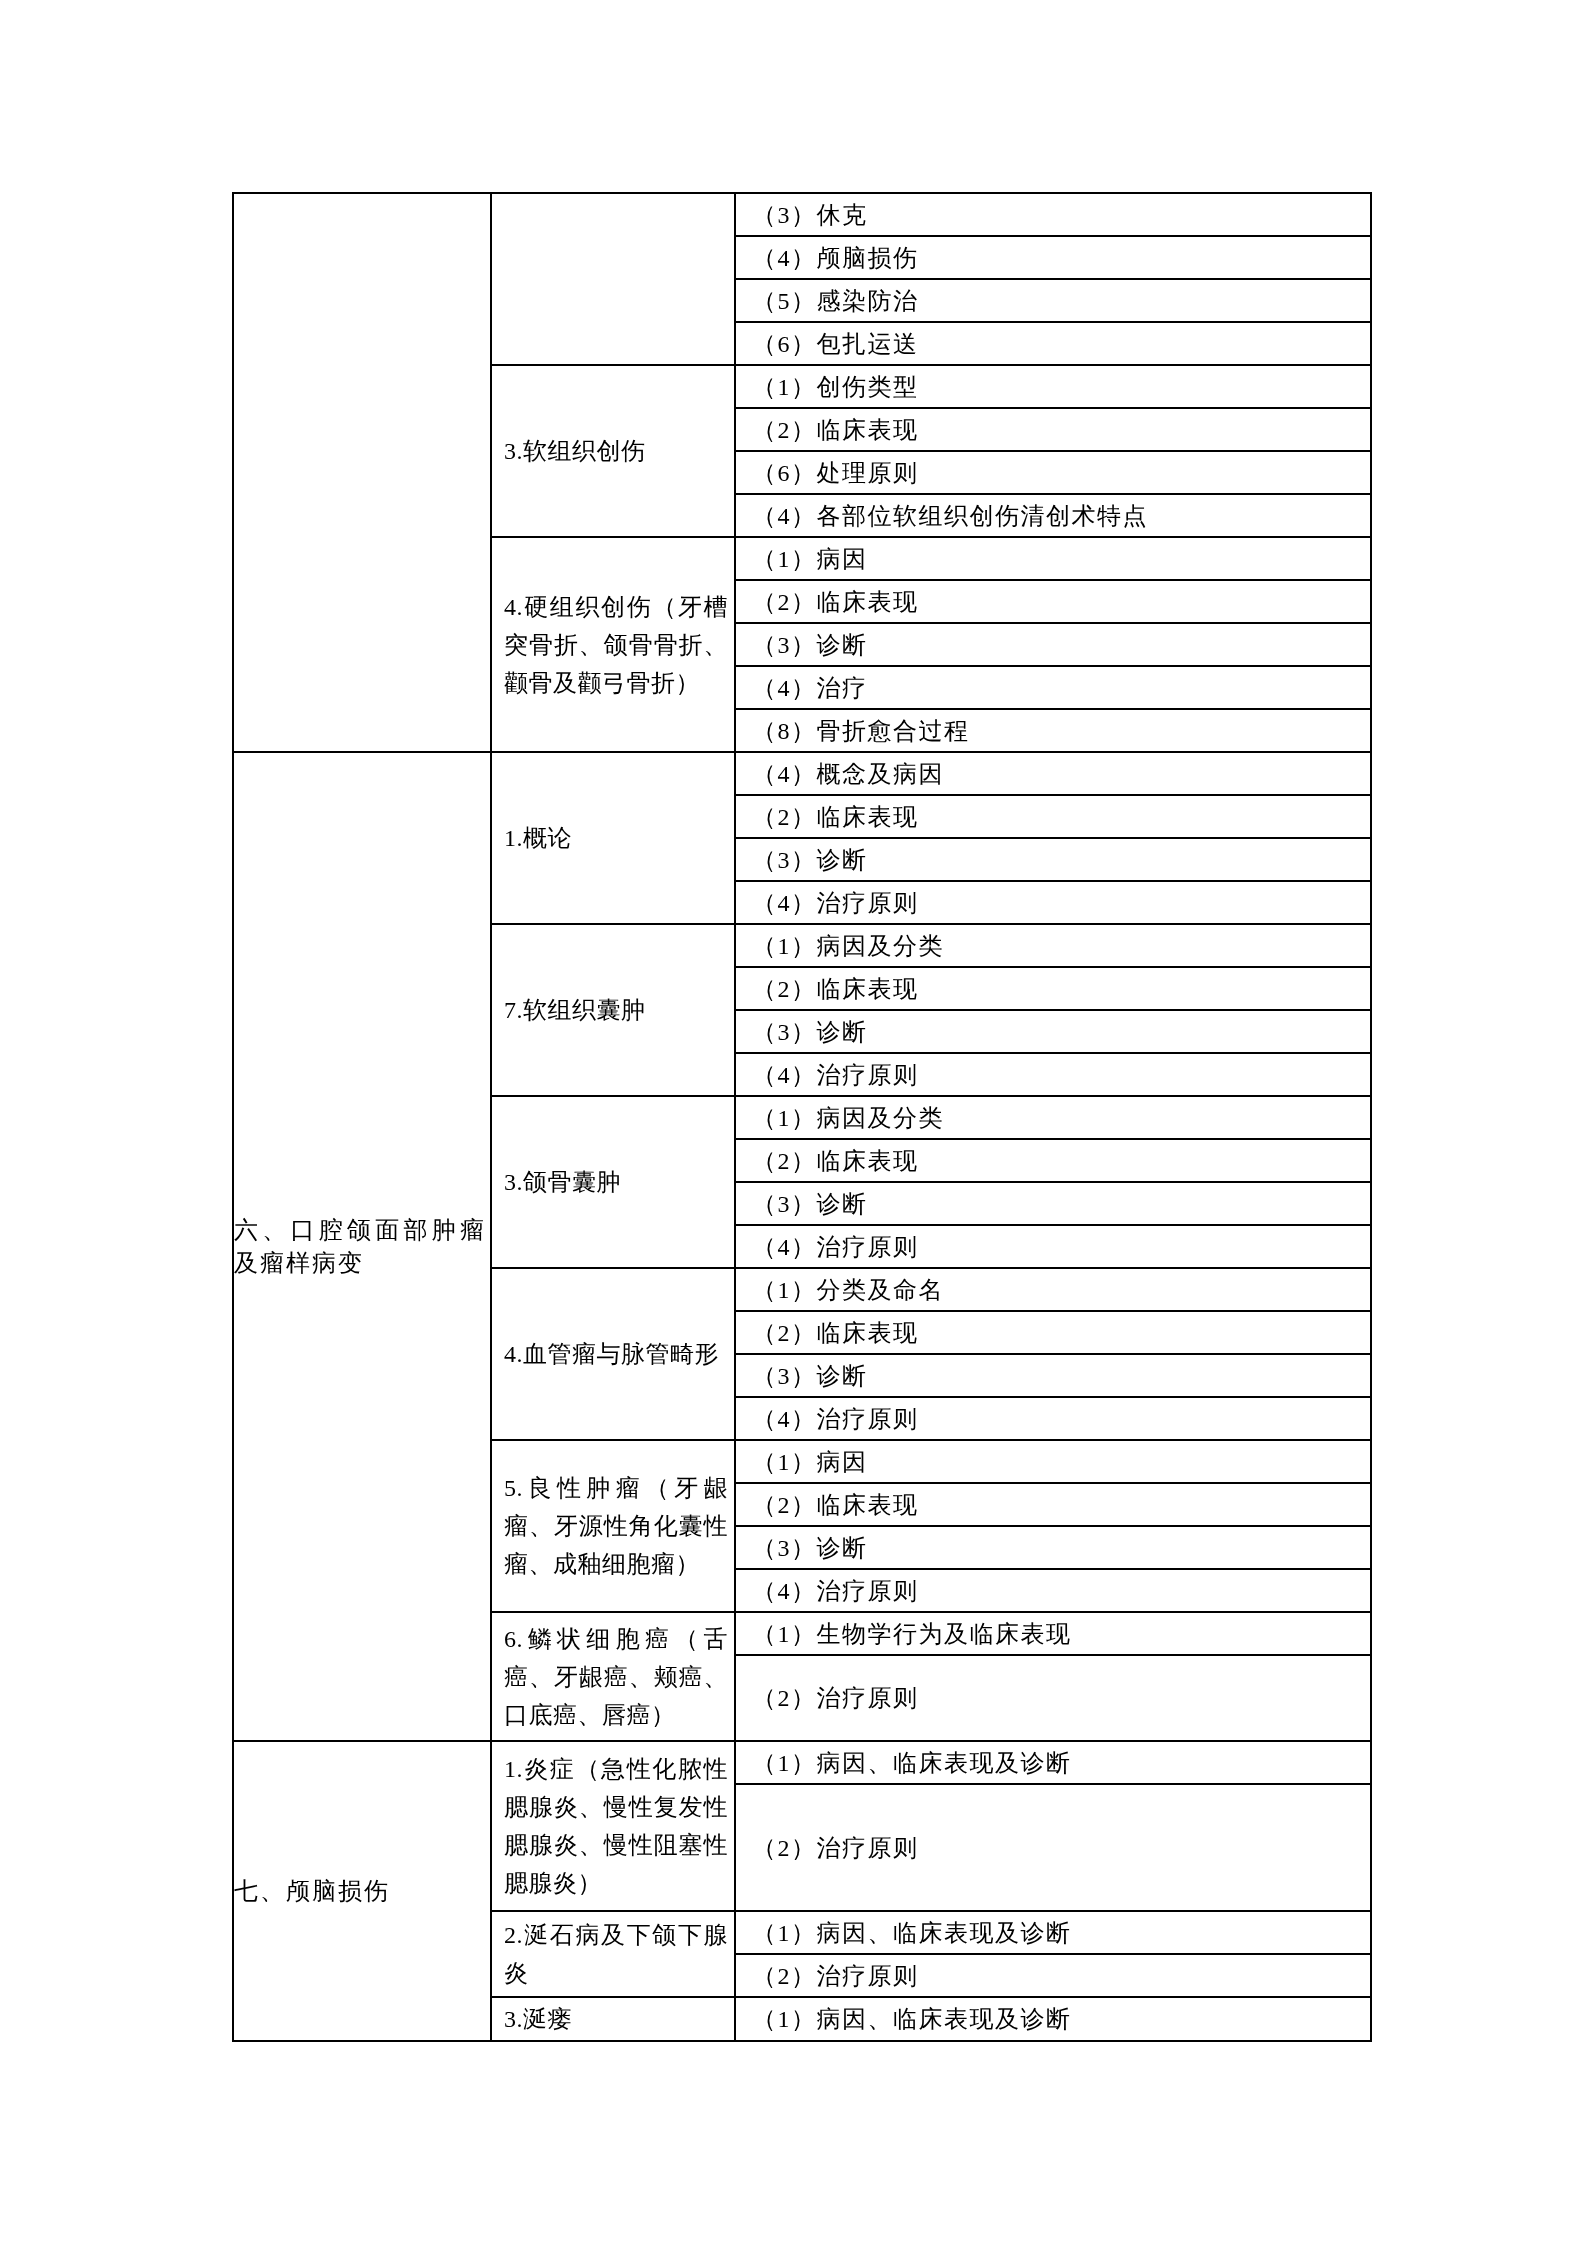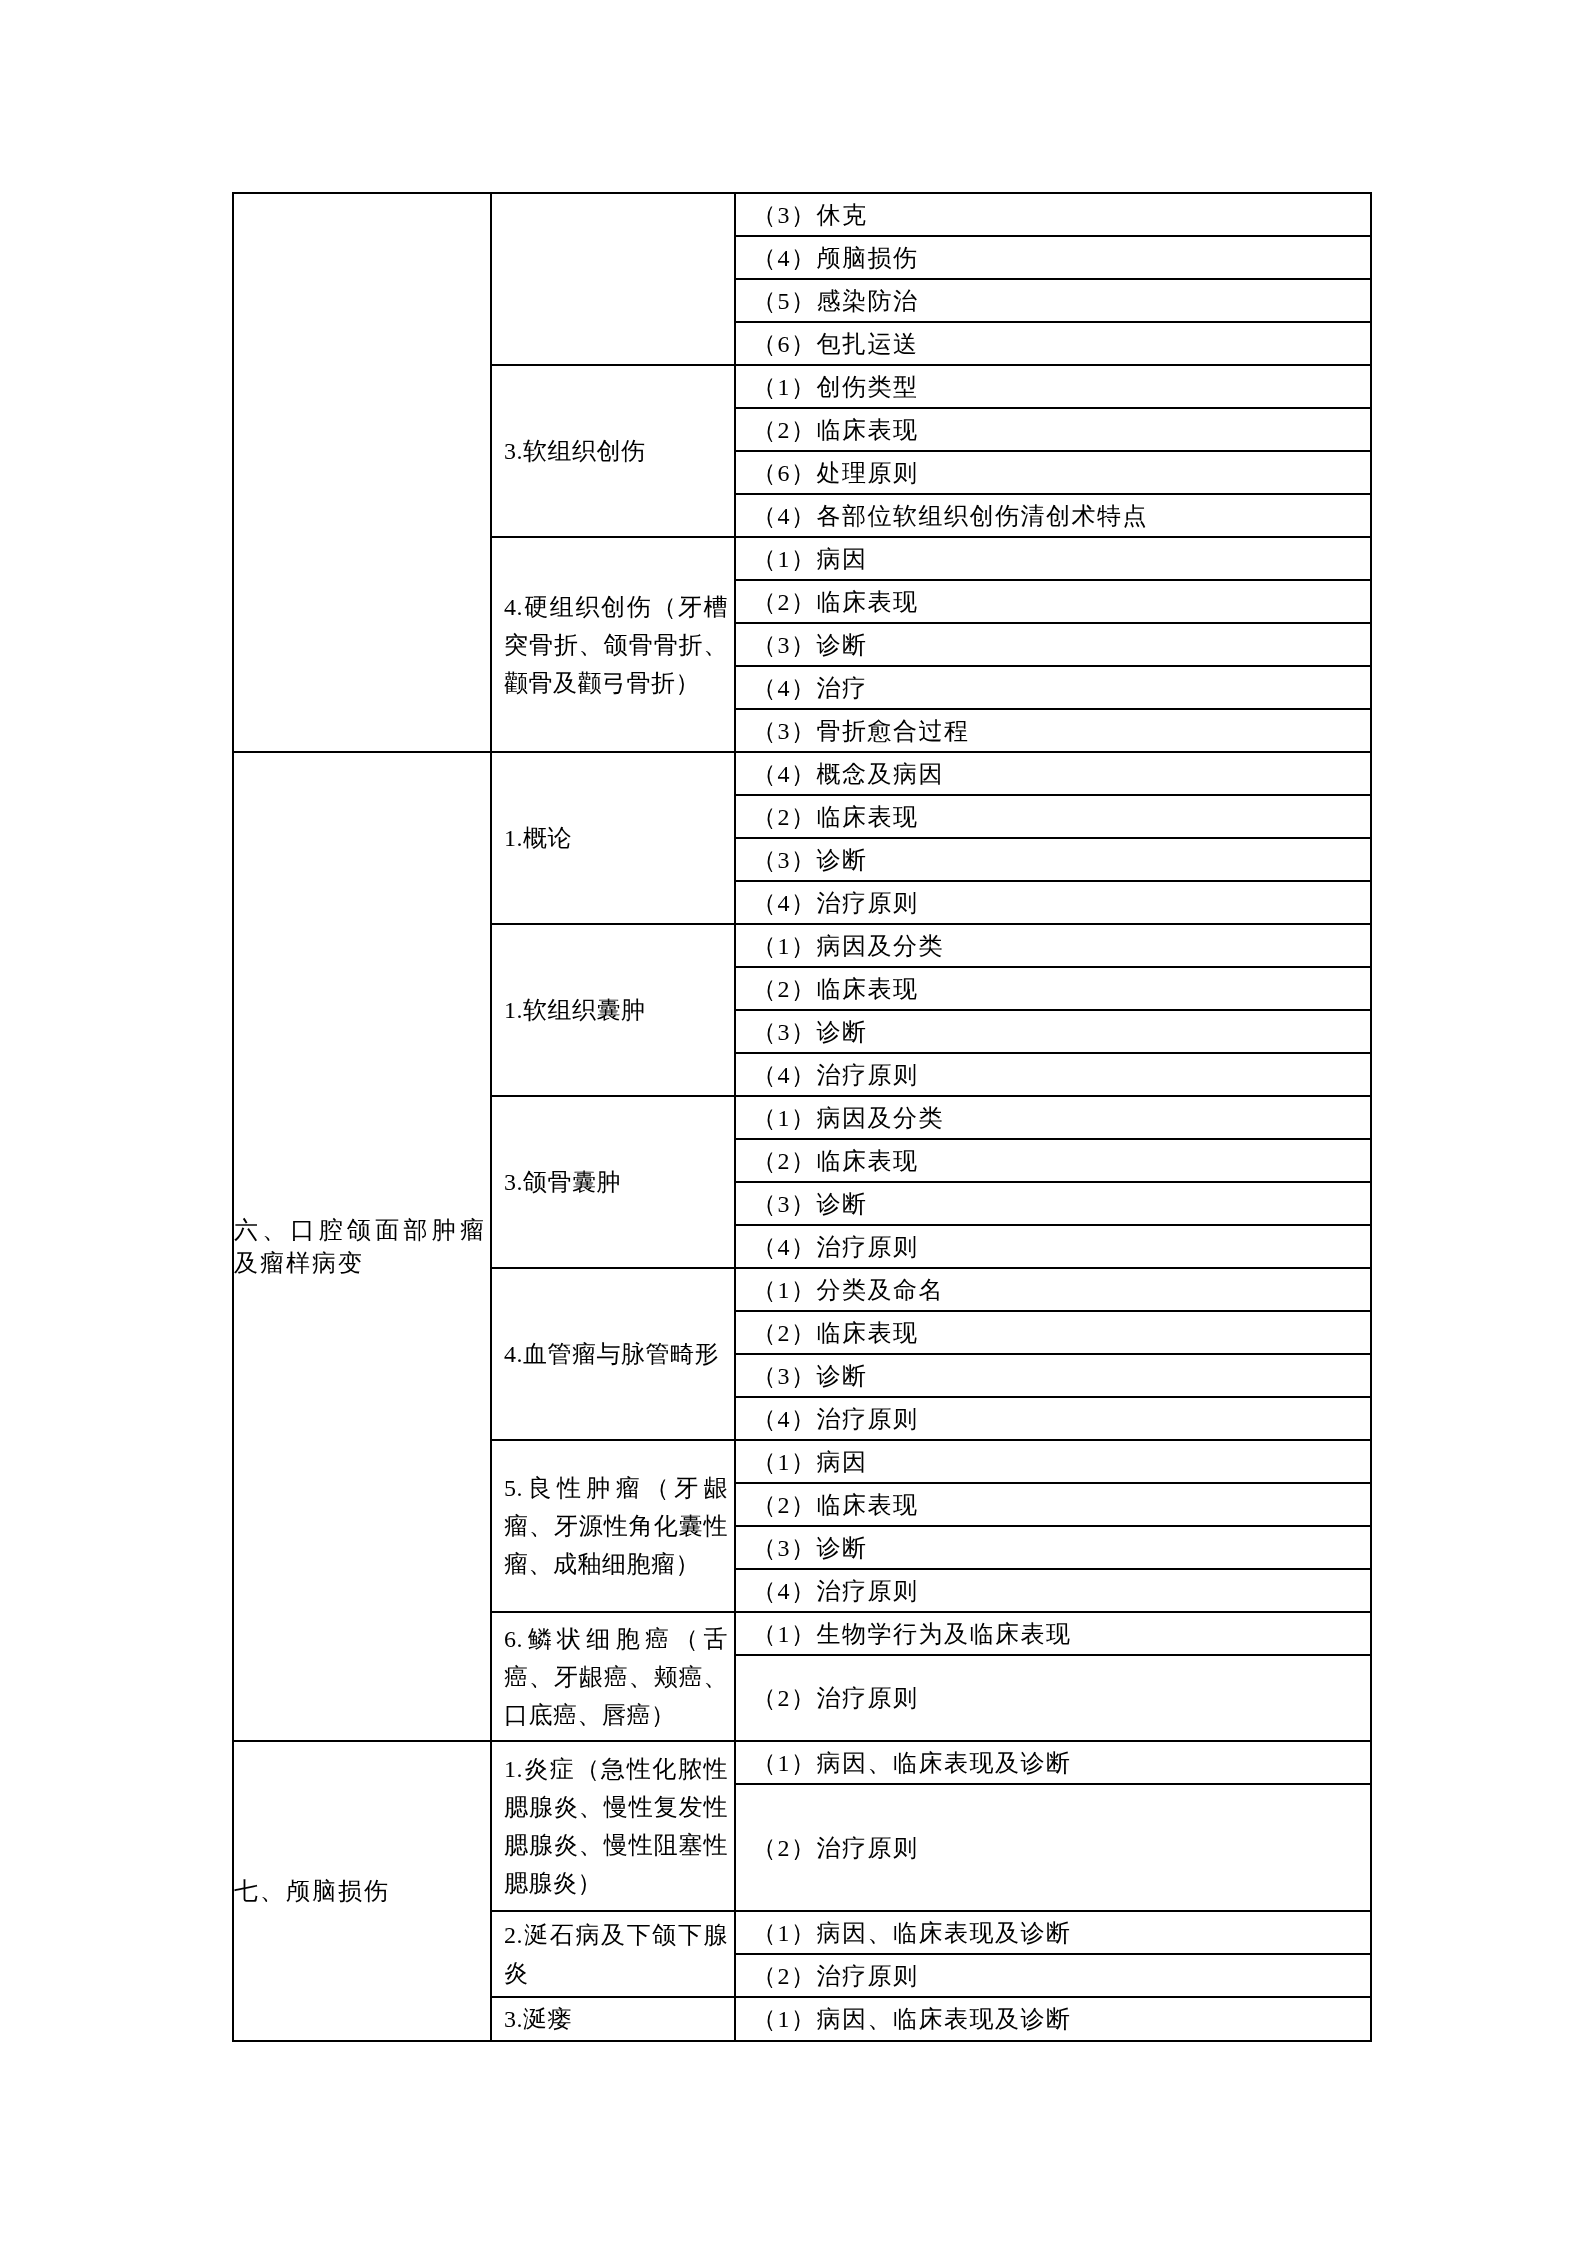--- a/index.html
+++ b/index.html
@@ -97,40 +97,40 @@
     <tr>
         <td class="c3">（2）临床表现</td>
       </tr>
     <tr>
         <td class="c3">（3）诊断</td>
       </tr>
     <tr>
         <td class="c3">（4）治疗</td>
       </tr>
     <tr>
-        <td class="c3">（3）骨折愈合过程</td>
+        <td class="c3">（8）骨折愈合过程</td>
       </tr>
 
     <tr>
       <td class="c1" rowspan="22">六、口腔颌面部肿瘤及瘤样病变</td>
       <td class="c2" rowspan="4">1.概论</td>
       <td class="c3">（4）概念及病因</td>
     </tr>
     <tr>
         <td class="c3">（2）临床表现</td>
       </tr>
     <tr>
         <td class="c3">（3）诊断</td>
       </tr>
     <tr>
         <td class="c3">（4）治疗原则</td>
       </tr>
 
     <tr>
-      <td class="c2" rowspan="4">1.软组织囊肿</td>
+      <td class="c2" rowspan="4">7.软组织囊肿</td>
       <td class="c3">（1）病因及分类</td>
     </tr>
     <tr>
         <td class="c3">（2）临床表现</td>
       </tr>
     <tr>
         <td class="c3">（3）诊断</td>
       </tr>
     <tr>
         <td class="c3">（4）治疗原则</td>

